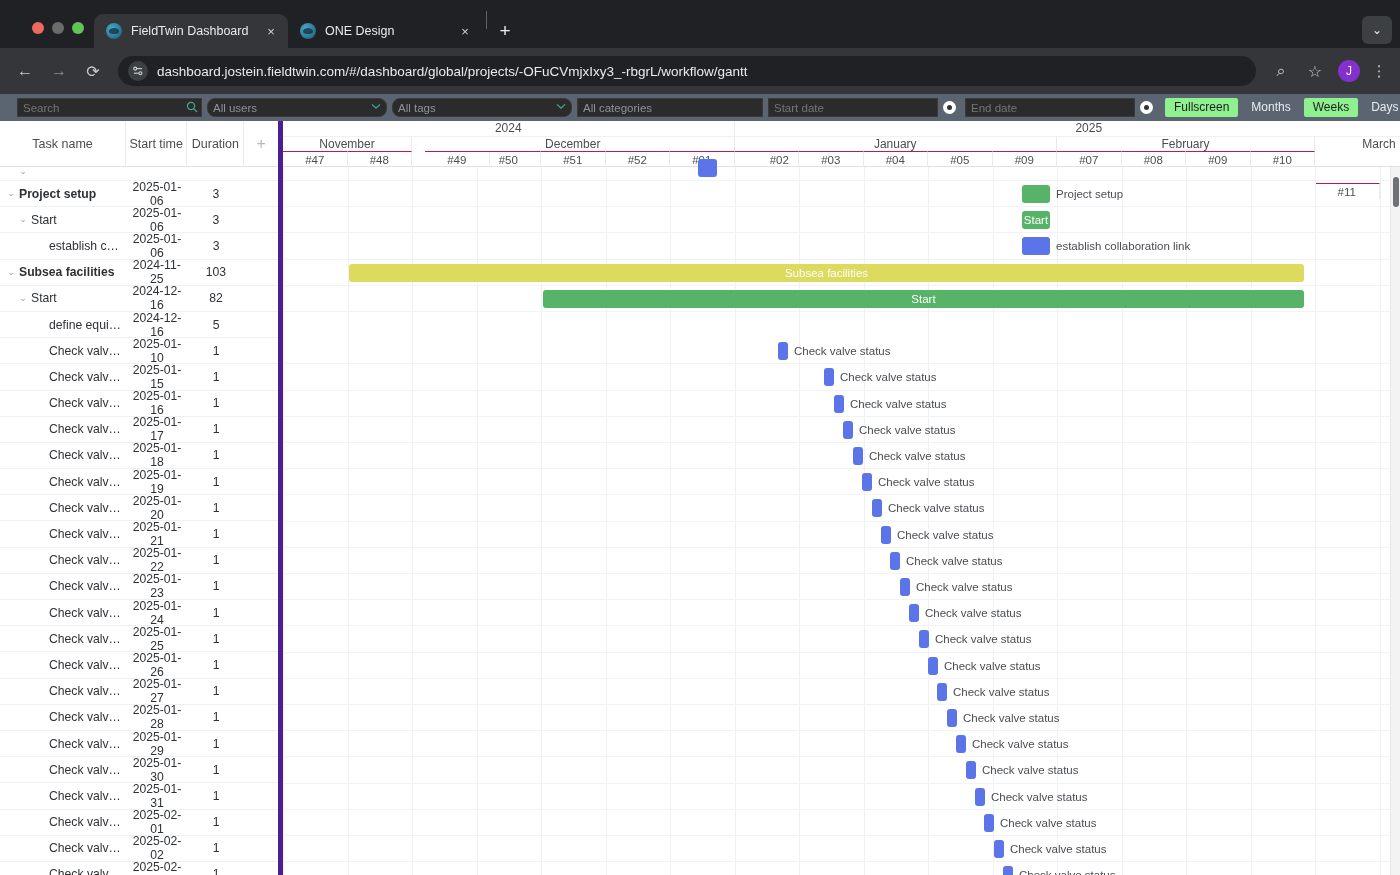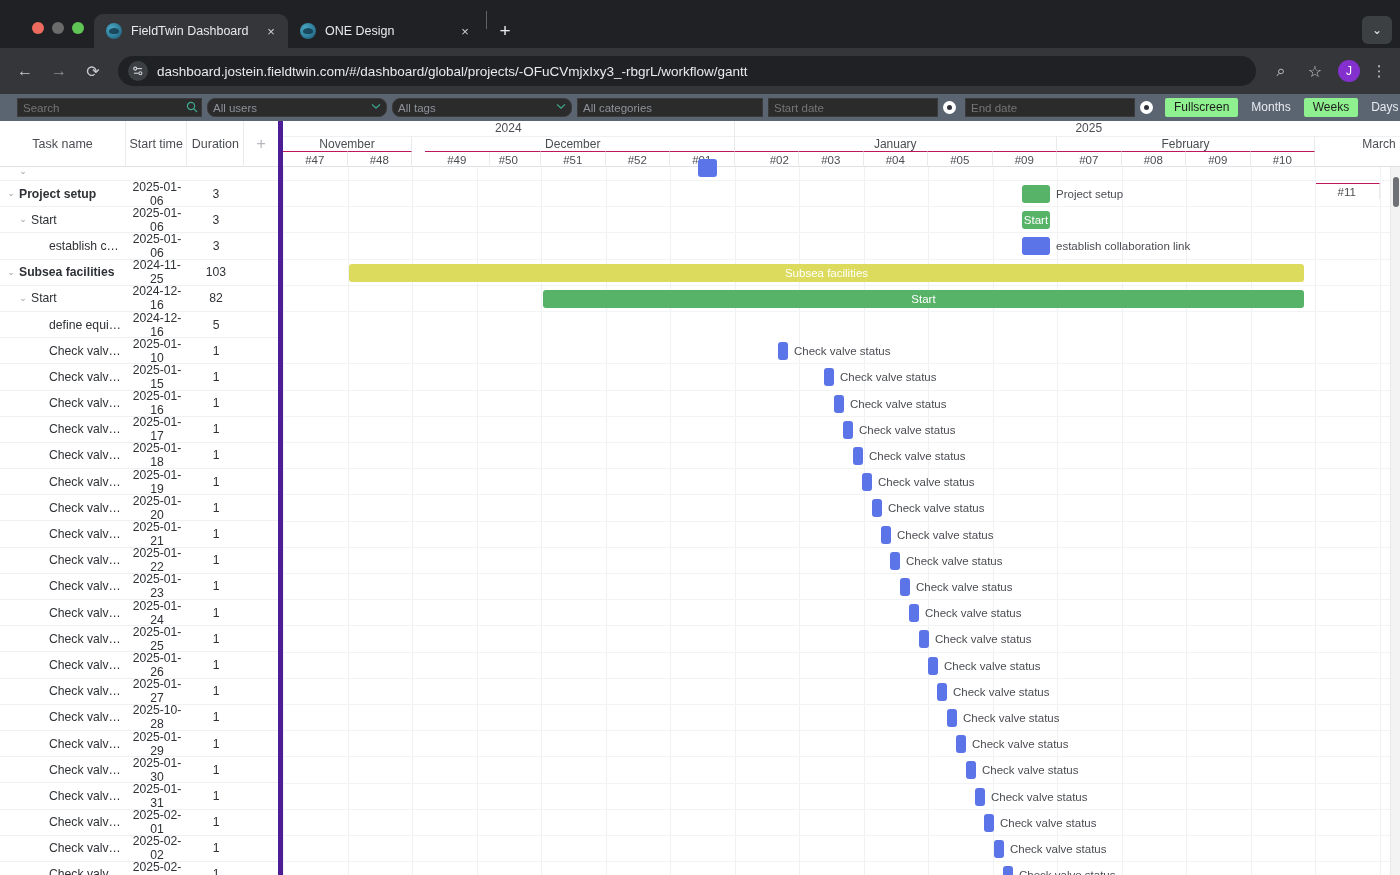--- a/index.html
+++ b/index.html
@@ -494,21 +494,21 @@
             </div>
             <div class="c-start">2025-01-27</div>
             <div class="c-dur">1</div>
             <div class="c-plus"></div>
           </div>
           <div class="row">
             <div class="c-name ind2">
               <span class="tw blank">⌄</span>
               <span class="lbl">Check valve ...</span>
             </div>
-            <div class="c-start">2025-10-28</div>
+            <div class="c-start">2025-01-28</div>
             <div class="c-dur">1</div>
             <div class="c-plus"></div>
           </div>
           <div class="row">
             <div class="c-name ind2">
               <span class="tw blank">⌄</span>
               <span class="lbl">Check valve ...</span>
             </div>
             <div class="c-start">2025-01-29</div>
             <div class="c-dur">1</div>

